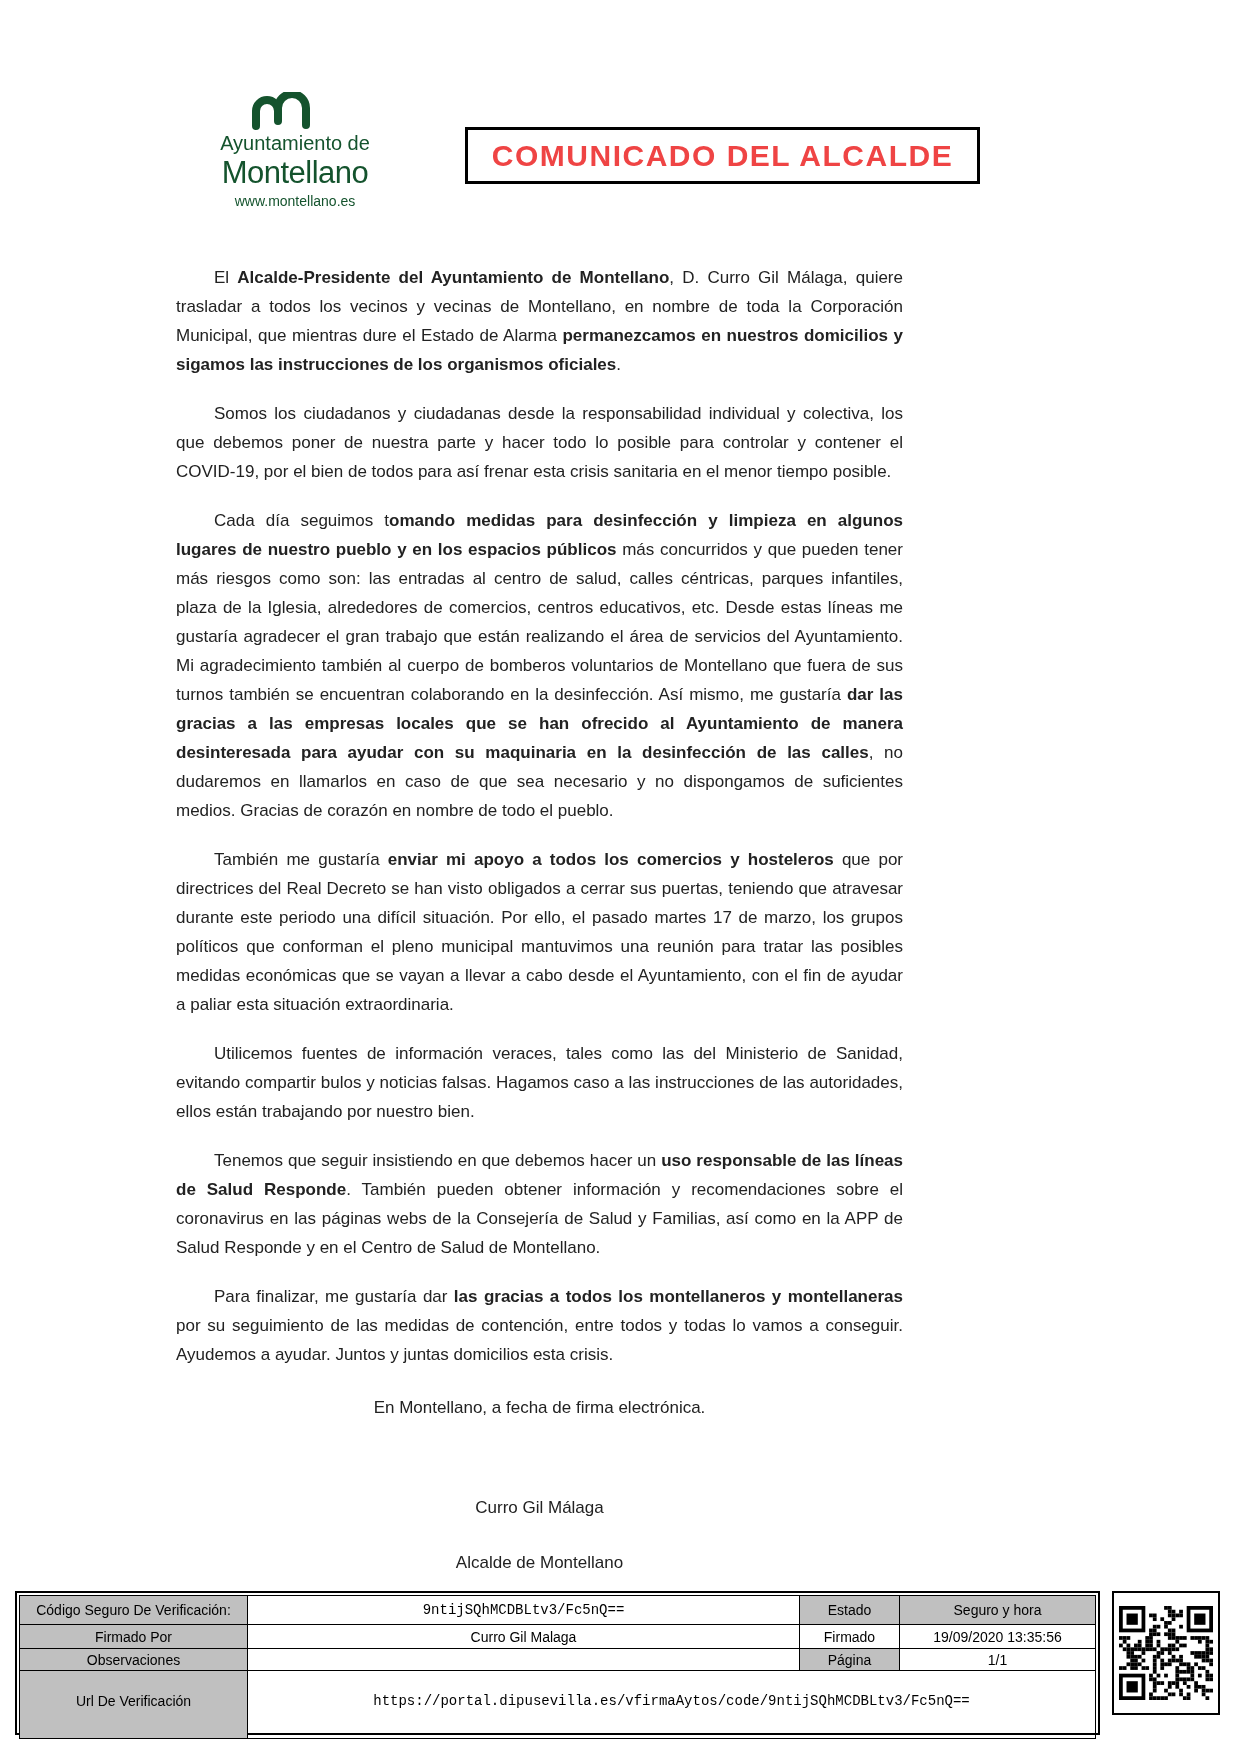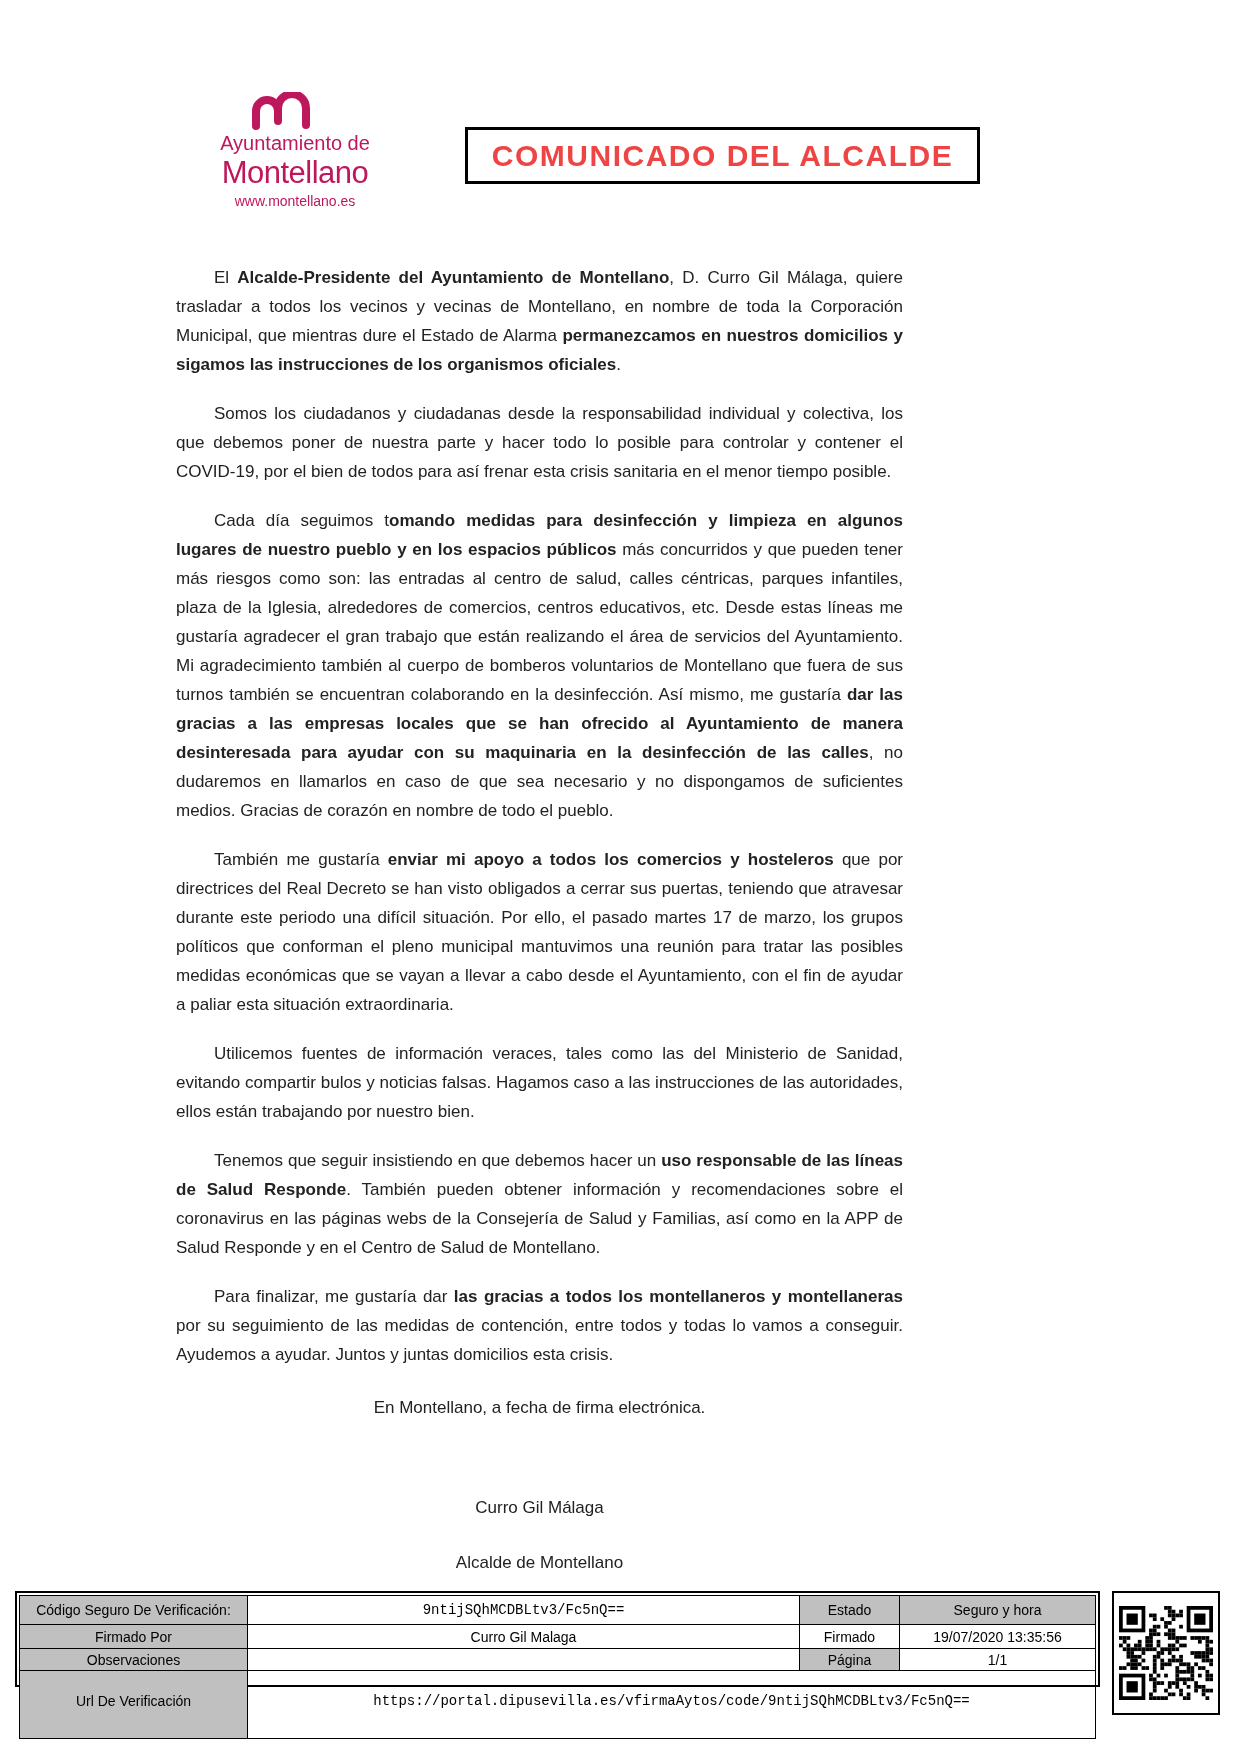--- a/index.html
+++ b/index.html
@@ -27,21 +27,21 @@
   }
   .doc-body p{margin:0 0 20px 0; text-indent:38px;}
   .doc-body b{font-weight:700;}
   .doc-body .closing{text-align:center; text-indent:0; margin-top:24px; margin-bottom:0;}
   .doc-body .sig-name{text-align:center; text-indent:0; margin:71px 0 0 0;}
   .doc-body .sig-role{text-align:center; text-indent:0; margin:26px 0 0 0;}
   
   .footer{position:absolute; left:15px; top:1591px; width:1207px; height:124px; display:flex;}
   .table-wrap{
     border:2px solid #000; padding:2px; box-sizing:border-box;
-    width:1085px; height:96px; background:#fff; flex:none;
+    width:1085px; height:144px; background:#fff; flex:none;
   }
   table.vtab{border-collapse:collapse; table-layout:fixed; width:100%; height:100%;}
   table.vtab td{
     border:1px solid #000; font-size:14px; text-align:center;
     padding:1px 4px; overflow:hidden; white-space:nowrap; color:#000;
   }
   td.lbl{background:#c0c0c0;}
   td.leftal{text-align:left; padding-left:7px;}
   td.mono{font-family:"Liberation Mono", monospace; font-size:13.5px;}
   tr.r1 td{height:26px;}
@@ -52,21 +52,21 @@
     margin-left:12px; border:2px solid #000; box-sizing:border-box;
     width:108px; height:124px; background:#fff;
     display:flex; align-items:center; justify-content:center; flex:none;
   }
 </style>
 </head>
 <body>
 
 <div class="page">
 
-  <div class="logo" style="color: #be185d;">
+  <div class="logo" style="color: #14532d;">
     <svg width="92" height="38" viewBox="0 0 92 38">
       <path d="M7 34 L7 19 A11 11 0 0 1 29 19 L29 27" fill="none" stroke="currentColor" stroke-width="8" stroke-linecap="round"></path>
       <path d="M29 29 L29 16 A14 14 0 0 1 57 16 L57 33" fill="none" stroke="currentColor" stroke-width="8" stroke-linecap="round"></path>
     </svg>
     <div class="org">Ayuntamiento de</div>
     <div class="name">Montellano</div>
     <div class="site">www.montellano.es</div>
   </div>
 
   <div class="title-box">
@@ -101,21 +101,21 @@
             <tr class="r1">
           <td class="lbl">Código Seguro De Verificación:</td>
           <td class="mono">9ntijSQhMCDBLtv3/Fc5nQ==</td>
           <td class="lbl">Estado</td>
           <td class="lbl">Seguro y hora</td>
         </tr>
         <tr class="r2">
           <td class="lbl">Firmado Por</td>
           <td class="leftal">Curro Gil Malaga</td>
           <td>Firmado</td>
-          <td>19/07/2020 13:35:56</td>
+          <td>19/09/2020 13:35:56</td>
         </tr>
         <tr class="r3">
           <td class="lbl">Observaciones</td>
           <td></td>
           <td class="lbl">Página</td>
           <td>1/1</td>
         </tr>
         <tr class="r4">
           <td class="lbl">Url De Verificación</td>
           <td class="mono" colspan="3">https://portal.dipusevilla.es/vfirmaAytos/code/9ntijSQhMCDBLtv3/Fc5nQ==</td>

